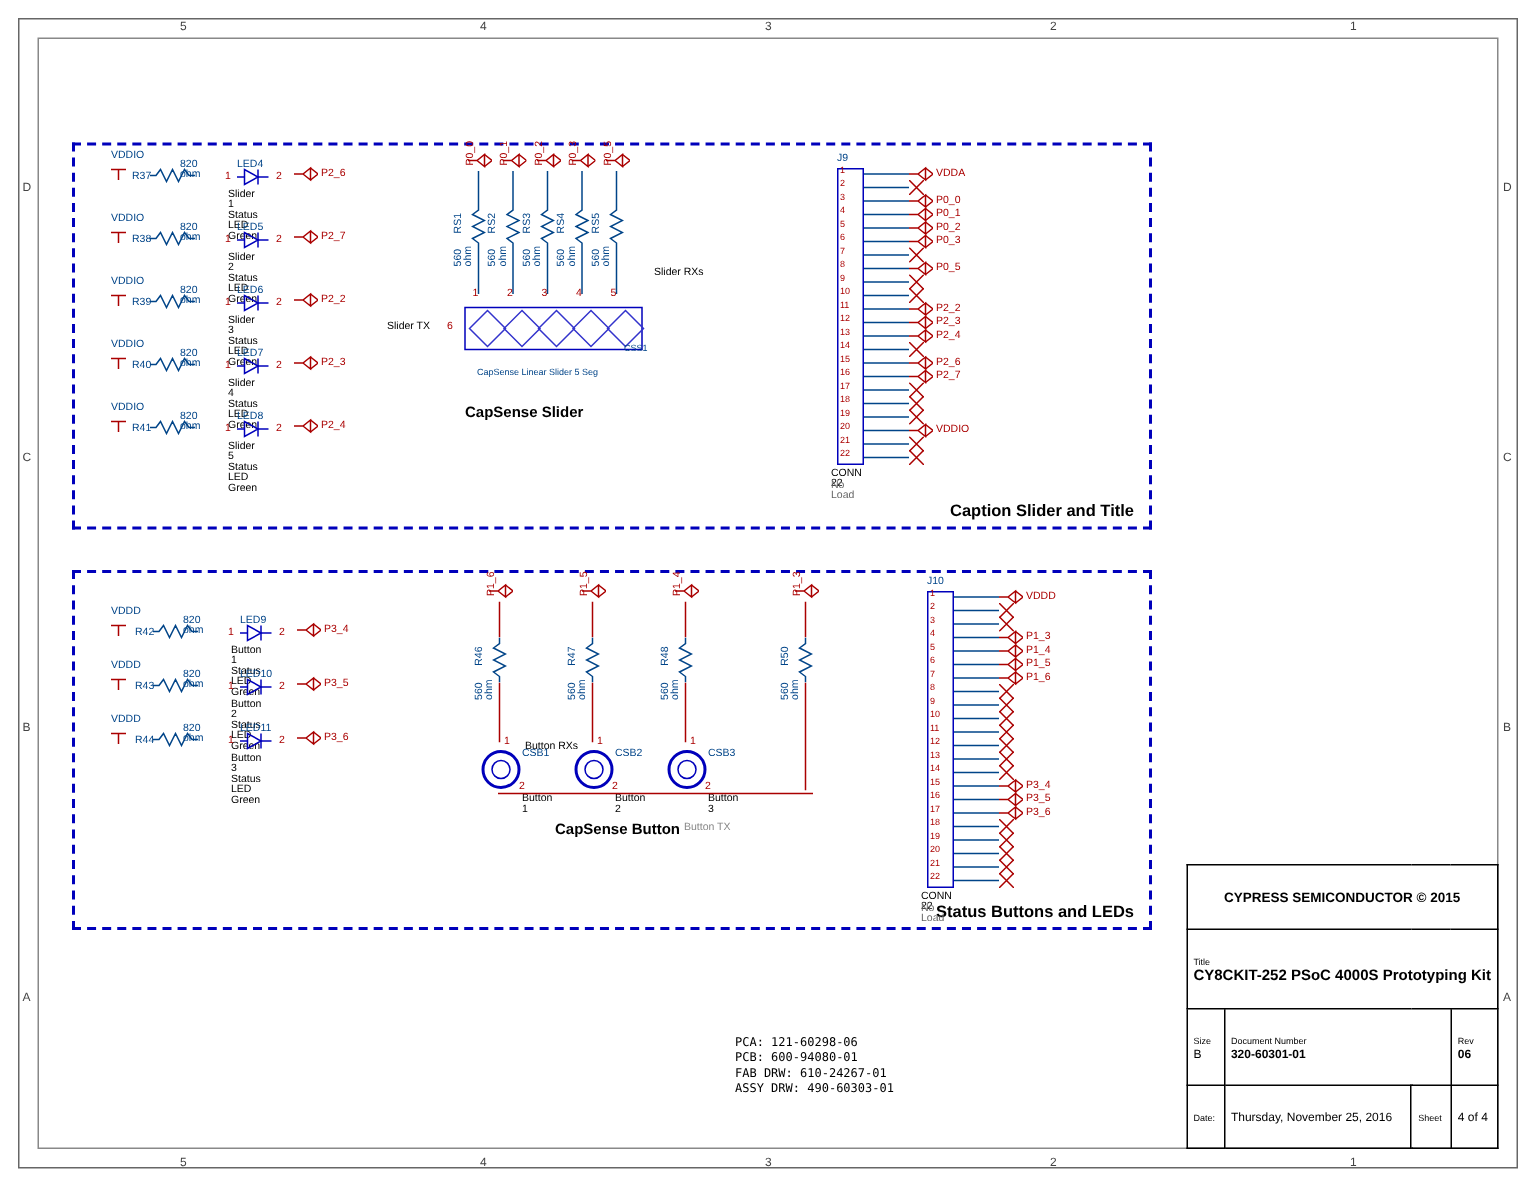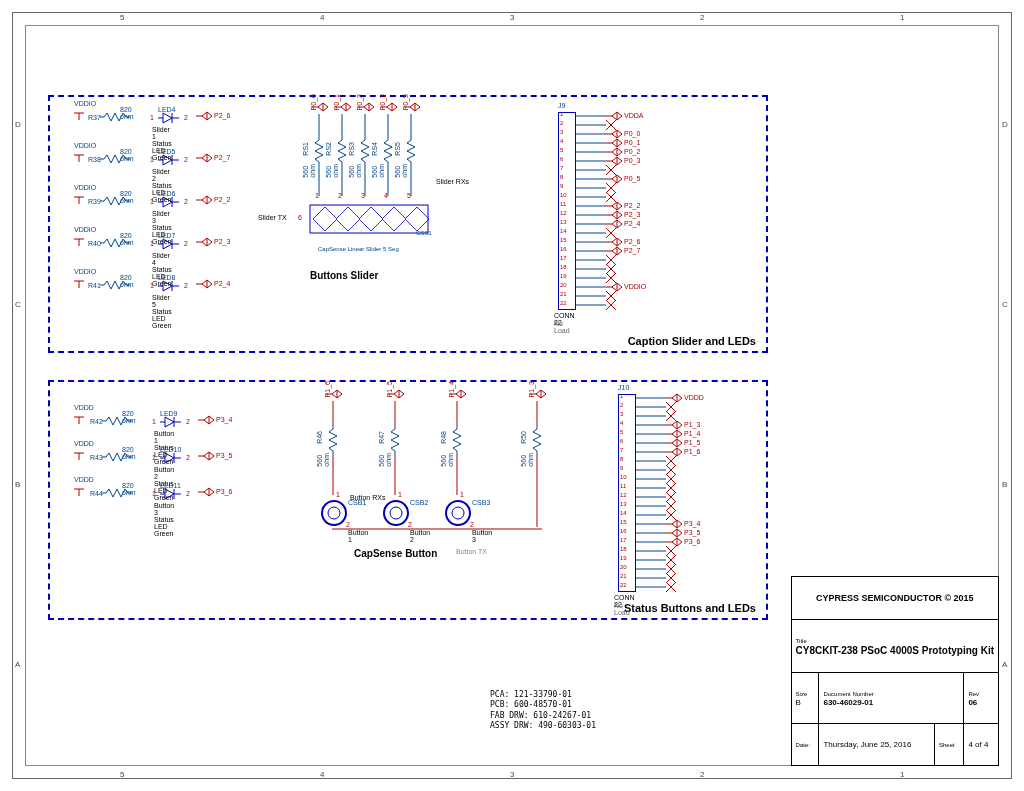--- a/index.html
+++ b/index.html
@@ -50,21 +50,21 @@
 <div class="tick" style="top:120px;left:15px">D</div>
 <div class="tick" style="top:300px;left:15px">C</div>
 <div class="tick" style="top:480px;left:15px">B</div>
 <div class="tick" style="top:660px;left:15px">A</div>
 <div class="tick" style="top:120px;left:1002px">D</div>
 <div class="tick" style="top:300px;left:1002px">C</div>
 <div class="tick" style="top:480px;left:1002px">B</div>
 <div class="tick" style="top:660px;left:1002px">A</div>
 
 <div class="section" style="left:48px;top:95px;width:720px;height:258px;">
-  <div class="section-caption">Caption Slider and LEDs</div>
+  <div class="section-caption">Caption Slider and Title</div>
 </div>
 
 <div id="slider-leds">
     <div class="led-row" style="left:72px;top:108px;position:absolute">
         <span class="net-name" style="position:absolute;top:-8px;left:2px">VDDIO</span>
         <svg width="14" height="12">
         <path d="M7 12 v-7 M2 5 h10" stroke="#a00" fill="none"></path>
       </svg>
         <span class="ref-des" style="position:absolute;top:6px;left:16px">R37</span>
         <span style="position:absolute;left:28px;top:4px"><svg width="30" height="10">
@@ -287,21 +287,21 @@
   <g stroke="#33c" fill="none" stroke-width="1">
     <path d="M13 24 l12 -12 l12 12 l-12 12 z"></path>
     <path d="M36 24 l12 -12 l12 12 l-12 12 z"></path>
     <path d="M59 24 l12 -12 l12 12 l-12 12 z"></path>
     <path d="M82 24 l12 -12 l12 12 l-12 12 z"></path>
     <path d="M105 24 l12 -12 l12 12 l-12 12 z"></path>
   </g>
 </svg>
 <div class="lbl small" style="left:318px;top:246px">CapSense Linear Slider 5 Seg</div>
 <div class="lbl small" style="left:416px;top:230px">CSS1</div>
-<div class="lbl section-title" style="left:310px;top:270px">Buttons Slider</div>
+<div class="lbl section-title" style="left:310px;top:270px">CapSense Slider</div>
 <div class="lbl" style="left:258px;top:214px">Slider TX</div>
 <div class="lbl pin-name" style="left:298px;top:214px">6</div>
 <div class="lbl" style="left:436px;top:178px">Slider RXs</div>
 
 <div id="slider-rx">
     <div style="position:absolute;left:312px;top:108px">
         <span style="position:absolute;left:0;top:-6px"><svg width="16" height="10">
           <path d="M0 5 h6 l5 -4 v8 l-5 -4" fill="none" stroke="#a00"></path>
           <path d="M11 1 l5 4 l-5 4" fill="none" stroke="#a00"></path>
         </svg></span>
@@ -627,21 +627,21 @@
       </div>
       <span class="comment" style="position:absolute;left:-4px;top:200px">CONN 22</span>
       <span class="comment" style="position:absolute;left:-4px;top:208px;color:#666">No Load</span>
     </div>
   </div>
 
 <div class="section" style="left:48px;top:380px;width:720px;height:240px;">
   <div class="section-caption">Status Buttons and LEDs</div>
 </div>
 
-<div class="lbl section-title" style="left:354px;top:548px">CapSense Button</div>
+<div class="lbl section-title" style="left:370px;top:548px">CapSense Button</div>
 <div class="lbl" style="left:350px;top:494px">Button RXs</div>
 <div class="lbl" style="left:456px;top:548px;color:#888">Button TX</div>
 
 <div id="button-rx">
     <div style="position:absolute;left:326px;top:395px">
         <span style="position:absolute;left:0;top:-6px"><svg width="16" height="10">
           <path d="M0 5 h6 l5 -4 v8 l-5 -4" fill="none" stroke="#a00"></path>
           <path d="M11 1 l5 4 l-5 4" fill="none" stroke="#a00"></path>
         </svg></span>
         <span class="pin-name" style="position:absolute;left:-2px;top:-14px;writing-mode:vertical-rl;transform:rotate(180deg)">P1_6</span>
@@ -958,39 +958,39 @@
               <path d="M0 0 l10 10 M10 0 l-10 10" stroke="#a00"></path>
             </svg></span>
     </div>
       </div>
       <span class="comment" style="position:absolute;left:-4px;top:200px">CONN 22</span>
       <span class="comment" style="position:absolute;left:-4px;top:208px;color:#666">No Load</span>
     </div>
   </div>
 
 <div class="build-info" style="left:490px;top:690px;line-height:1.3">
-  <div>PCA: 121-33790-01</div>
-  <div>PCB: 600-48570-01</div>
+  <div>PCA: 121-60298-06</div>
+  <div>PCB: 600-94080-01</div>
   <div>FAB DRW: 610-24267-01</div>
   <div>ASSY DRW: 490-60303-01</div>
 </div>
 
 <table class="title-block" style="border-collapse:collapse;">
   <tbody>
       <tr>
         <td colspan="5" class="hdr">CYPRESS SEMICONDUCTOR © 2015</td>
       </tr>
   <tr>
-        <td colspan="5"><span style="font-size:6px">Title</span><br><b style="font-size:10px">CY8CKIT-238 PSoC 4000S Prototyping Kit</b></td>
+        <td colspan="5"><span style="font-size:6px">Title</span><br><b style="font-size:10px">CY8CKIT-252 PSoC 4000S Prototyping Kit</b></td>
       </tr>
   <tr>
     <td><span style="font-size:6px">Size</span><br><span>B</span></td>
-    <td colspan="3"><span style="font-size:6px">Document Number</span><br><b>630-46029-01</b></td>
+    <td colspan="3"><span style="font-size:6px">Document Number</span><br><b>320-60301-01</b></td>
     <td><span style="font-size:6px">Rev</span><br><b>06</b></td>
   </tr>
   <tr>
     <td><span style="font-size:6px">Date:</span></td>
-    <td colspan="2">Thursday, June 25, 2016</td>
+    <td colspan="2">Thursday, November 25, 2016</td>
     <td><span style="font-size:6px">Sheet</span></td>
     <td>4   of   4</td>
   </tr>
 </tbody>
   </table>
 
 </body></html>

